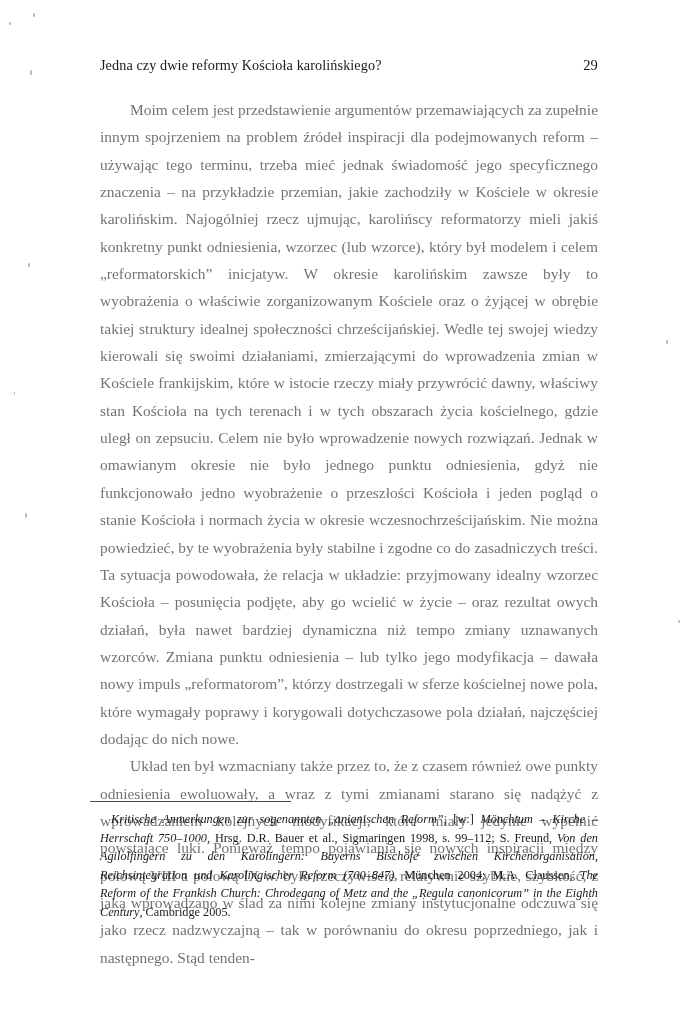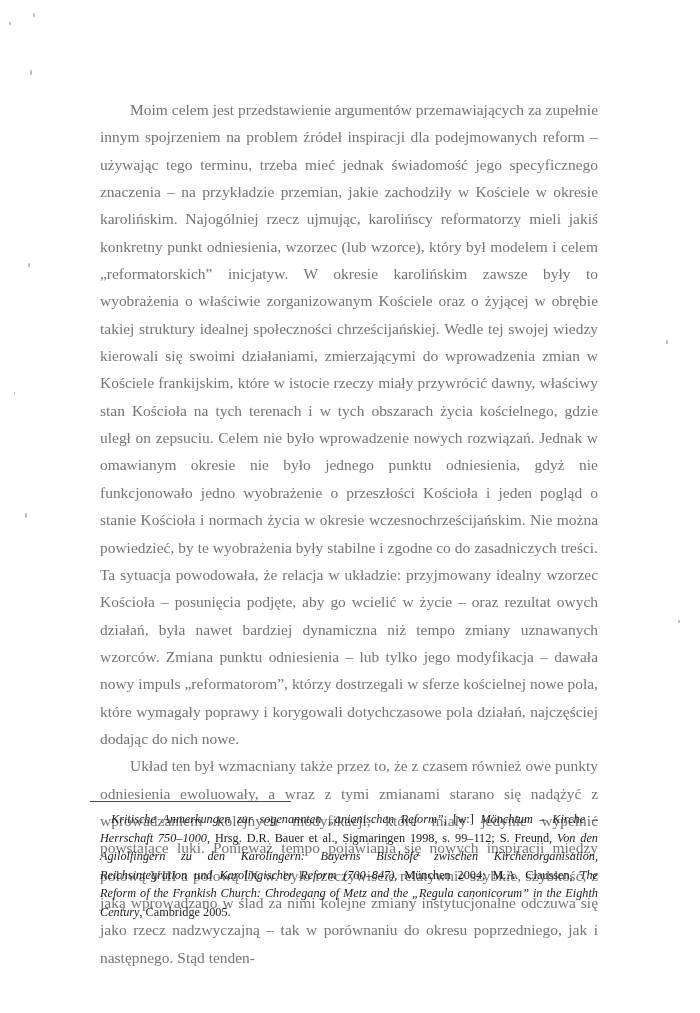--- a/index.html
+++ b/index.html
@@ -99,20 +99,24 @@
     background: #b9b9b9;
     border-radius: 40%;
     pointer-events: none;
   }
 </style>
 </head>
 <body>
 
 <div class="page">
 
+  <div class="running-head">
+    <span class="title">Jedna czy dwie reformy Kościoła karolińskiego?</span>
+    <span class="folio">29</span>
+  </div>
 
   <div class="body-block">
     <p>Moim celem jest przedstawienie argumentów przemawiających za zupełnie innym spojrzeniem na problem źródeł inspiracji dla podejmowanych reform – używając tego terminu, trzeba mieć jednak świadomość jego specyficznego znaczenia – na przykładzie przemian, jakie zachodziły w Kościele w okresie karolińskim. Najogólniej rzecz ujmując, karolińscy reformatorzy mieli jakiś konkretny punkt odniesienia, wzorzec (lub wzorce), który był modelem i celem „reformatorskich” inicjatyw. W okresie karolińskim zawsze były to wyobrażenia o właściwie zorganizowanym Kościele oraz o żyjącej w obrębie takiej struktury idealnej społeczności chrześcijańskiej. Wedle tej swojej wiedzy kierowali się swoimi działaniami, zmierzającymi do wprowadzenia zmian w Kościele frankijskim, które w istocie rzeczy miały przywrócić dawny, właściwy stan Kościoła na tych terenach i w tych obszarach życia kościelnego, gdzie uległ on zepsuciu. Celem nie było wprowadzenie nowych rozwiązań. Jednak w omawianym okresie nie było jednego punktu odniesienia, gdyż nie funkcjonowało jedno wyobrażenie o przeszłości Kościoła i jeden pogląd o stanie Kościoła i normach życia w okresie wczesnochrześcijańskim. Nie można powiedzieć, by te wyobrażenia były stabilne i zgodne co do zasadniczych treści. Ta sytuacja powodowała, że relacja w układzie: przyjmowany idealny wzorzec Kościoła – posunięcia podjęte, aby go wcielić w życie – oraz rezultat owych działań, była nawet bardziej dynamiczna niż tempo zmiany uznawanych wzorców. Zmiana punktu odniesienia – lub tylko jego modyfikacja – dawała nowy impuls „reformatorom”, którzy dostrzegali w sferze kościelnej nowe pola, które wymagały poprawy i korygowali dotychczasowe pola działań, najczęściej dodając do nich nowe.</p>
     <p>Układ ten był wzmacniany także przez to, że z czasem również owe punkty odniesienia ewoluowały, a wraz z tymi zmianami starano się nadążyć z wprowadzaniem kolejnych modyfikacji, które miały jedynie wypełnić powstające luki. Ponieważ tempo pojawiania się nowych inspiracji między połową VIII a połową IX w. było rzeczywiście relatywnie szybkie, szybkość, z jaką wprowadzano w ślad za nimi kolejne zmiany instytucjonalne odczuwa się jako rzecz nadzwyczajną – tak w porównaniu do okresu poprzedniego, jak i następnego. Stąd tenden-</p>
   </div>
 
   <div class="footnote-rule"></div>
 
   <div class="footnote-block">
     <p id="footnote-text"><i>Kritische Anmerkungen zur sogenannten „anianischen Reform”</i><span>, [w:] </span><i>Mönchtum – Kirche – Herrschaft 750–1000</i><span>, Hrsg. D.R. Bauer et al., Sigmaringen 1998, s. 99–112; S. Freund, </span><i>Von den Agilolfingern zu den Karolingern: Bayerns Bischöfe zwischen Kirchenorganisation, Reichsintegration und Karolingischer Reform (700–847)</i><span>, München 2004; M.A. Claussen, </span><i>The Reform of the Frankish Church: Chrodegang of Metz and the „Regula canonicorum” in the Eighth Century</i><span>, Cambridge 2005.</span></p>

